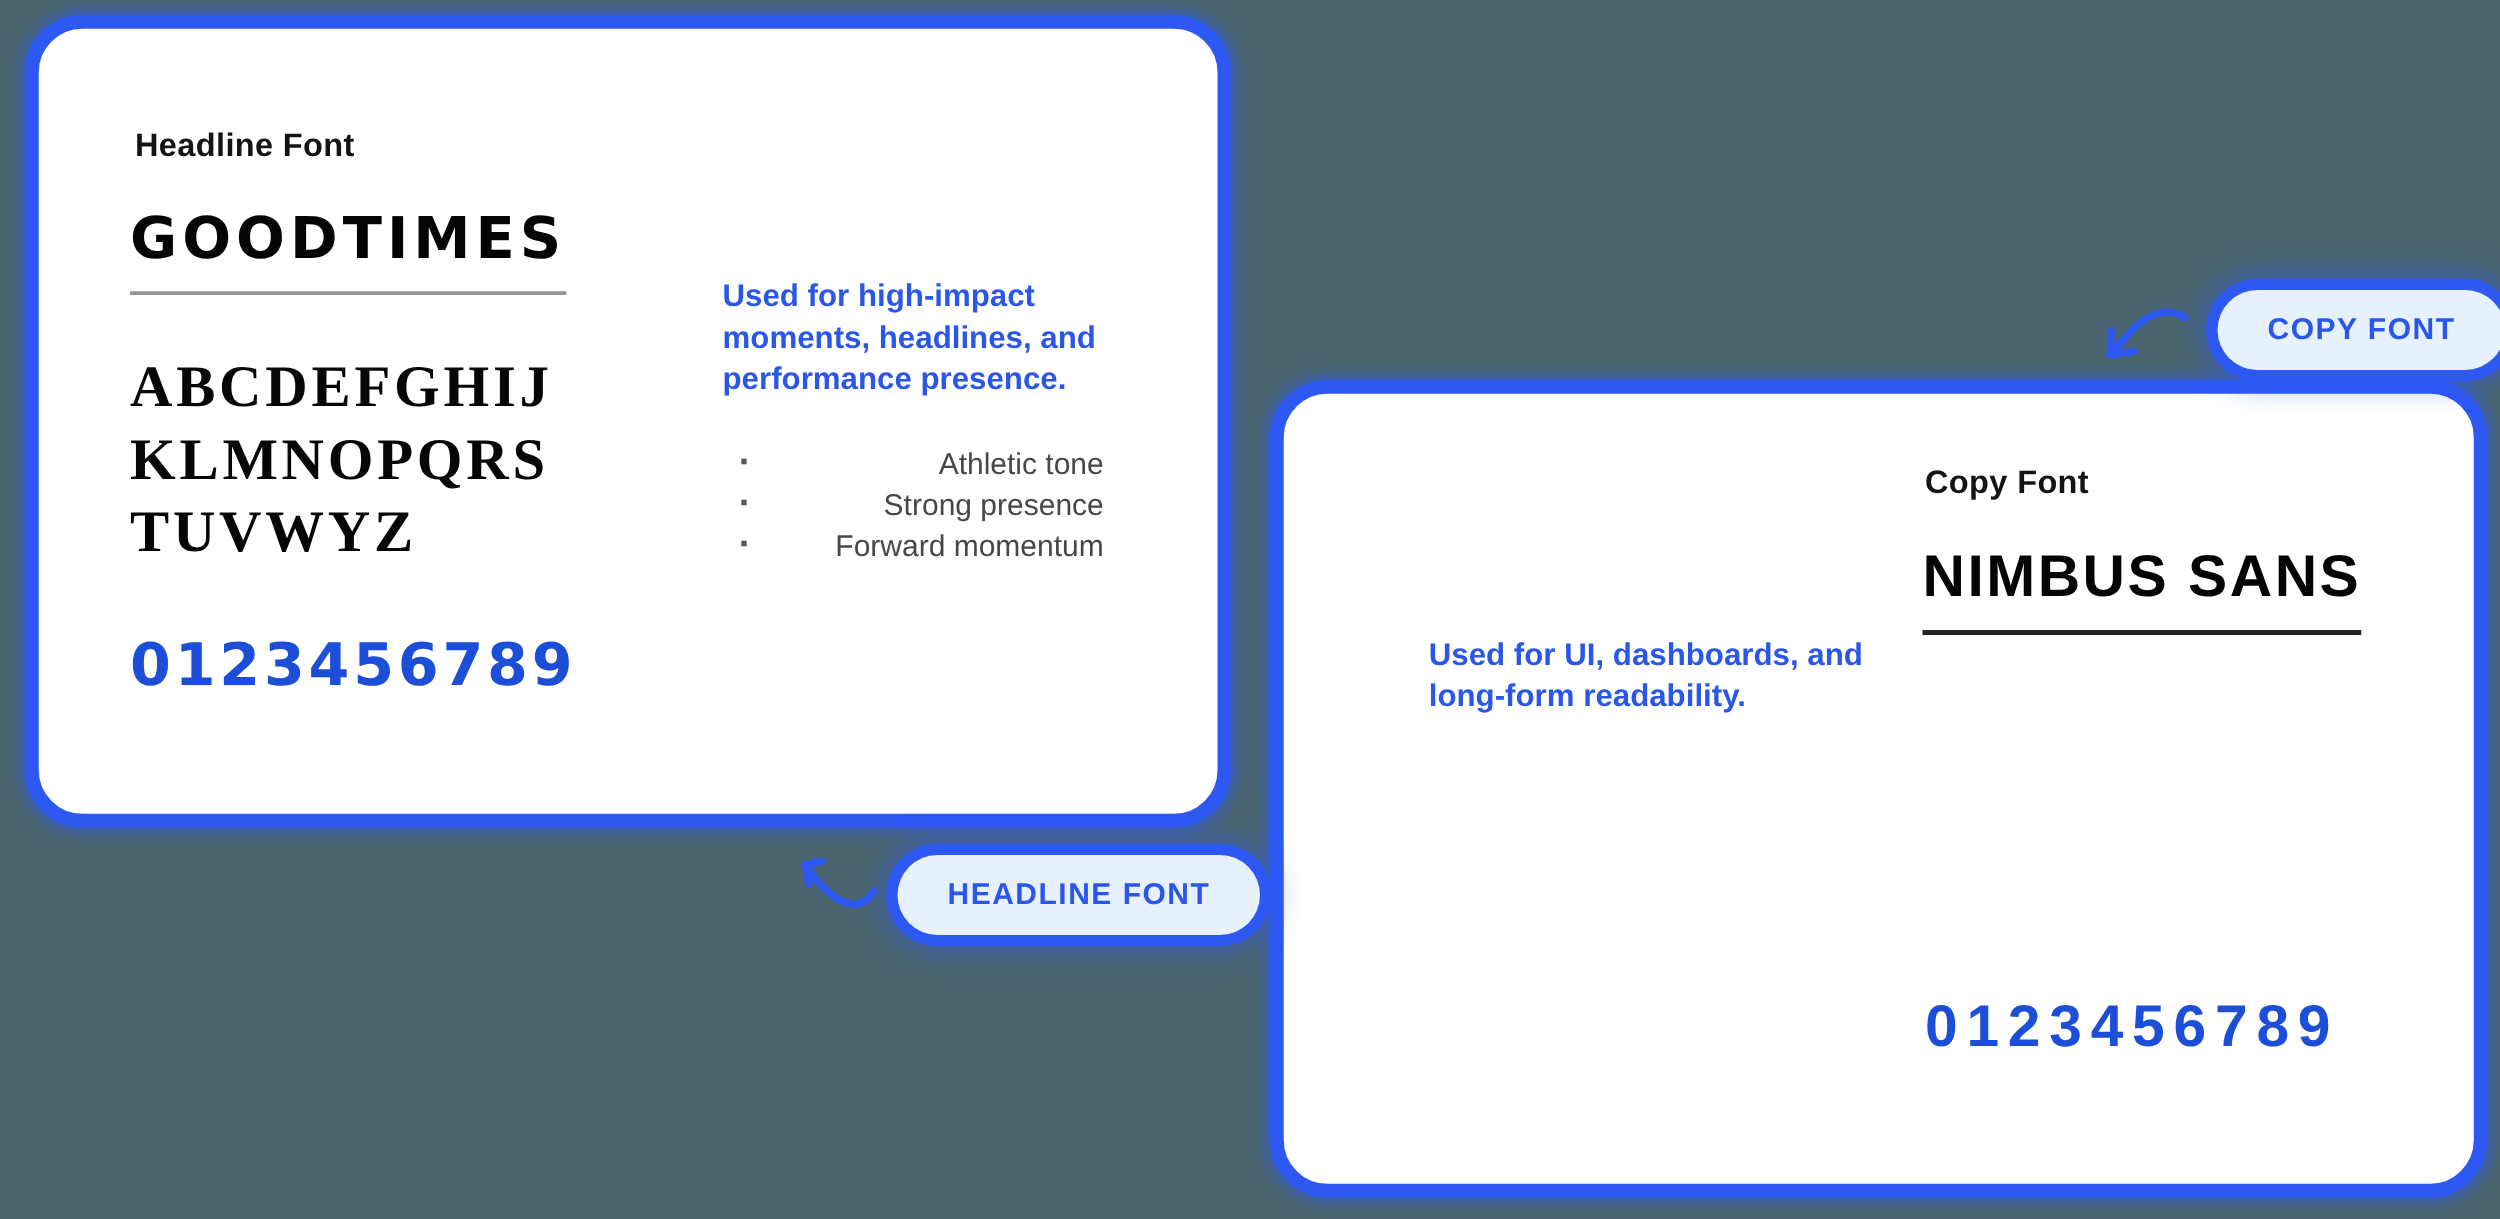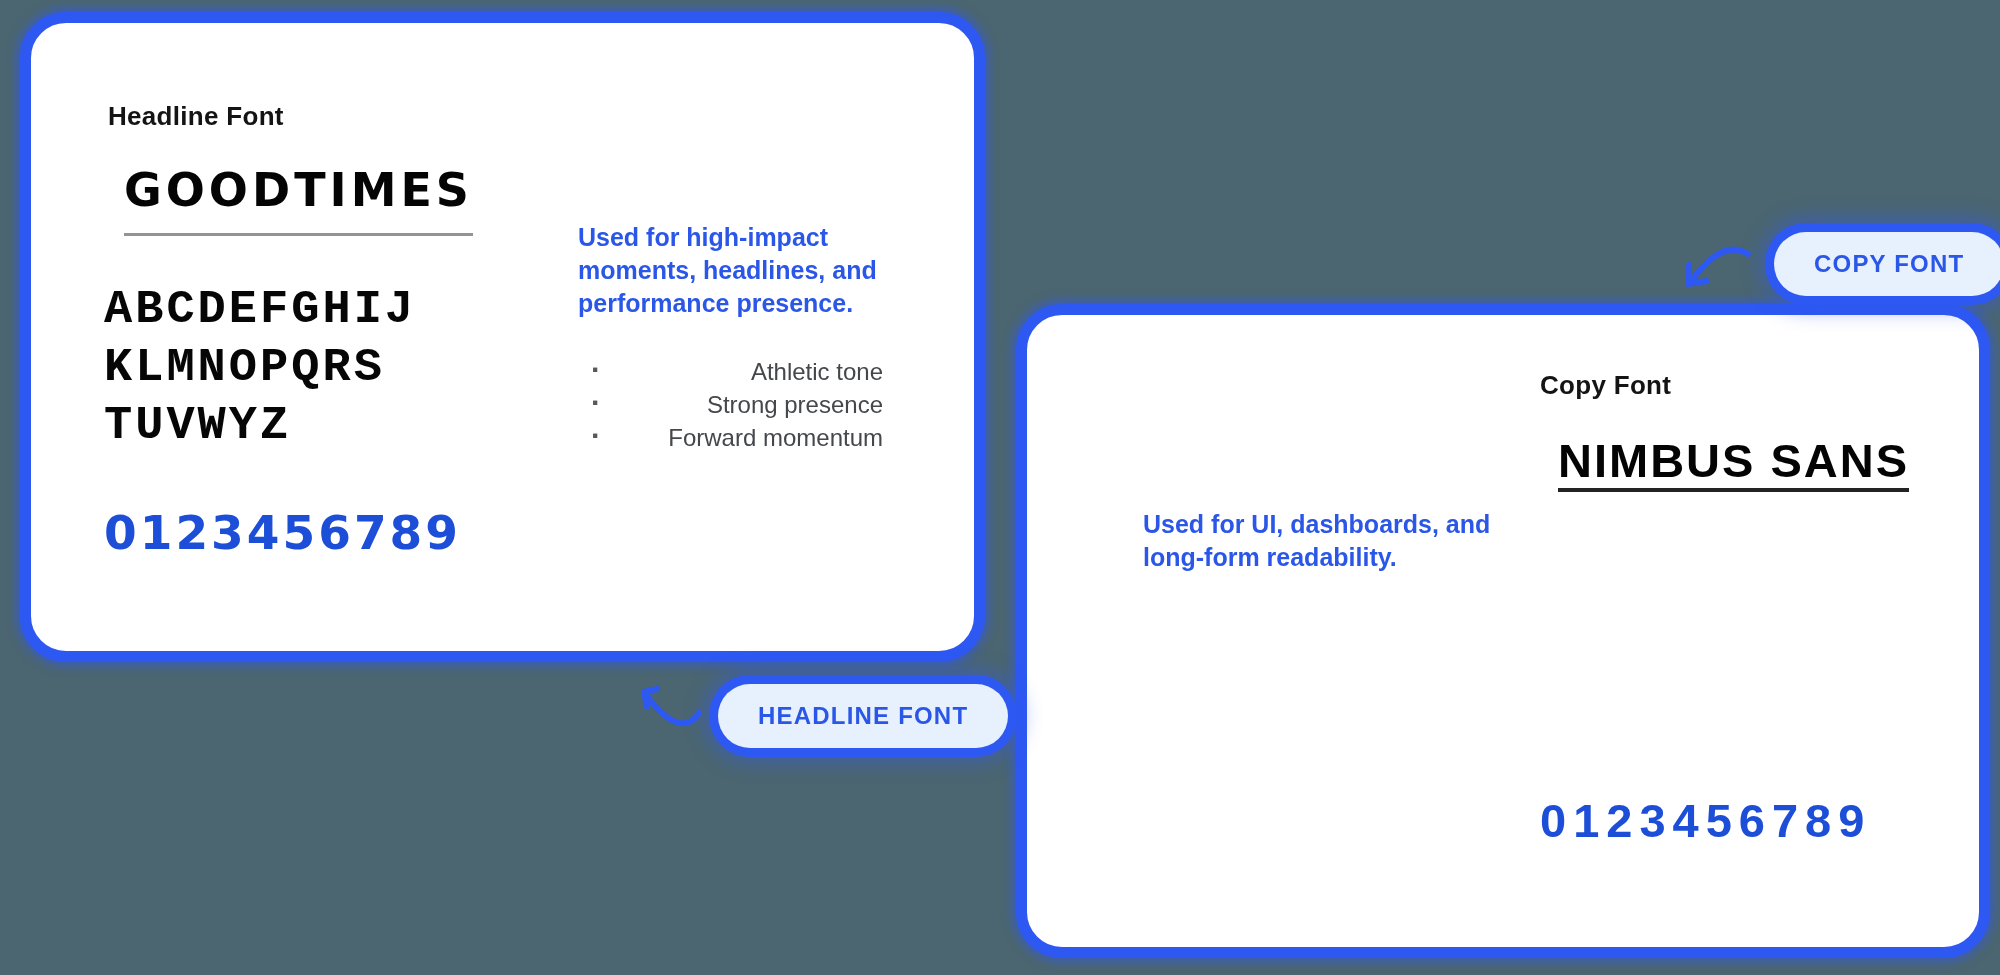--- a/index.html
+++ b/index.html
@@ -26,39 +26,38 @@
 
   .section-label {
     position:absolute;
     font-size:26px; font-weight:bold; color:#141414; letter-spacing:.3px;
   }
 
   .font-name {
     position:absolute;
     font-weight:800; color:#040404; white-space:nowrap;
     display:inline-block;
-    margin-left:20px;
   }
   .font-name.display {
     left:73px; top:140px;
     font-family:"DejaVu Sans", sans-serif;
     font-size:46px; letter-spacing:4px;
     padding-bottom:16px; border-bottom:3px solid #949494;
   }
   .font-name.copy {
     left:511px; top:118px;
     font-family:"Liberation Sans", sans-serif;
     font-size:47px; letter-spacing:2px;
-    padding-bottom:0; border-bottom:4px solid #232323;
+    padding-bottom:16px; border-bottom:4px solid #232323;
   }
 
   .alphabet { position:absolute; font-weight:800; color:#060606; white-space:pre-line; }
   .alphabet.display {
     left:73px; top:258px;
-    font-family:Liberation Mono, monospace;
+    font-family:Liberation Serif, serif;
     font-size:47px; line-height:58px; letter-spacing:3px;
   }
   .alphabet.copy {
     left:511px; top:258px;
     font-family:"Liberation Sans", sans-serif;
     font-size:47px; line-height:59px; letter-spacing:6px;
   }
 
   .numerals { position:absolute; font-weight:700; color:#1d4ed8; white-space:nowrap; }
   .numerals.display {

